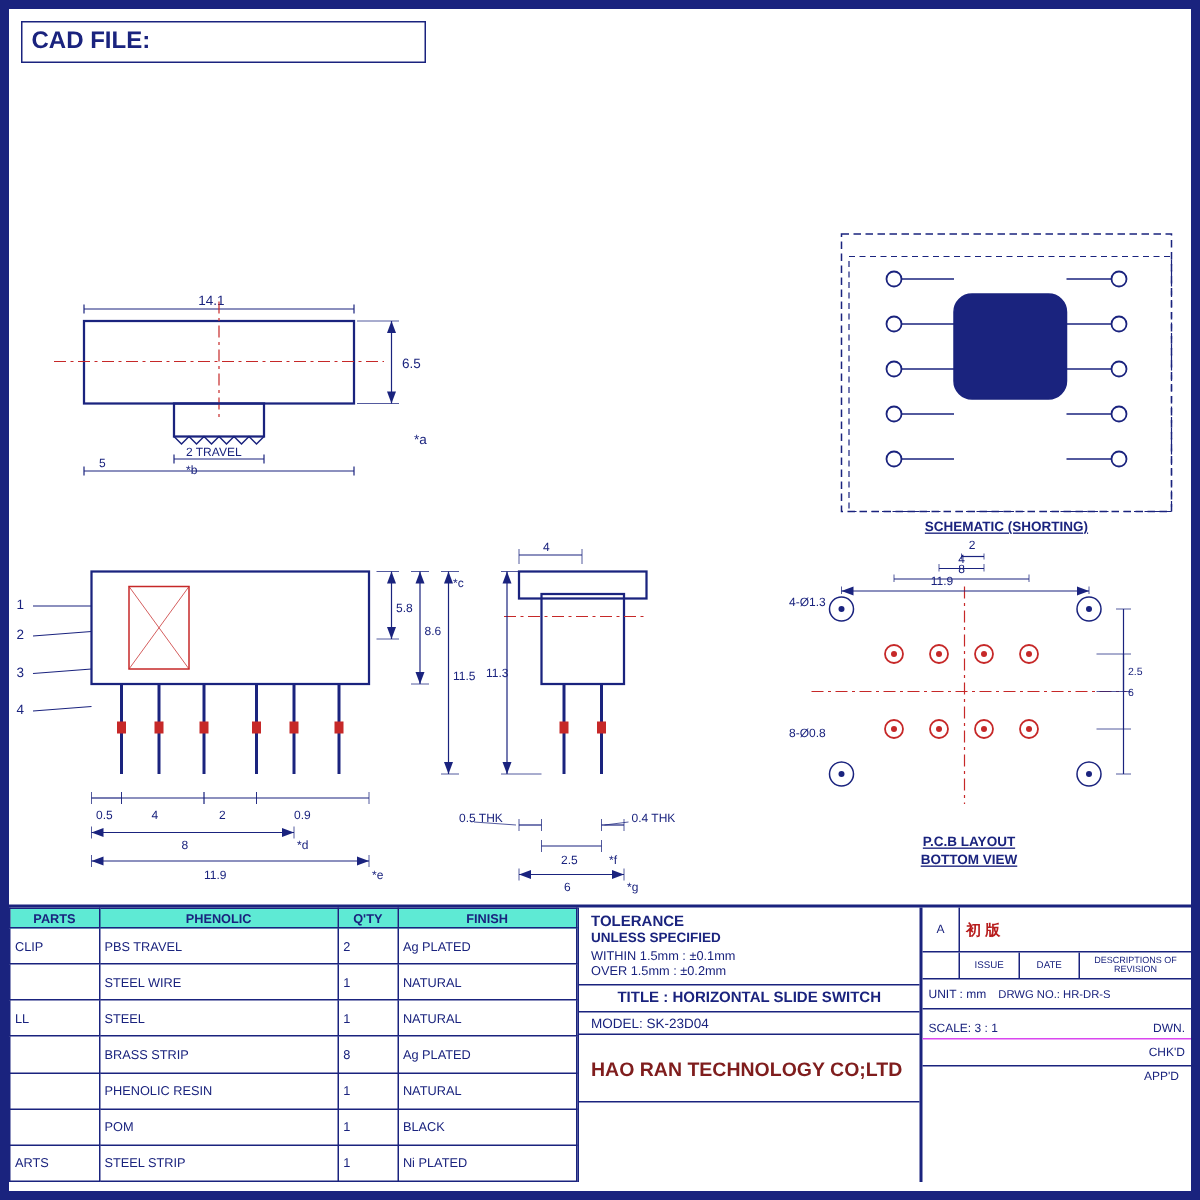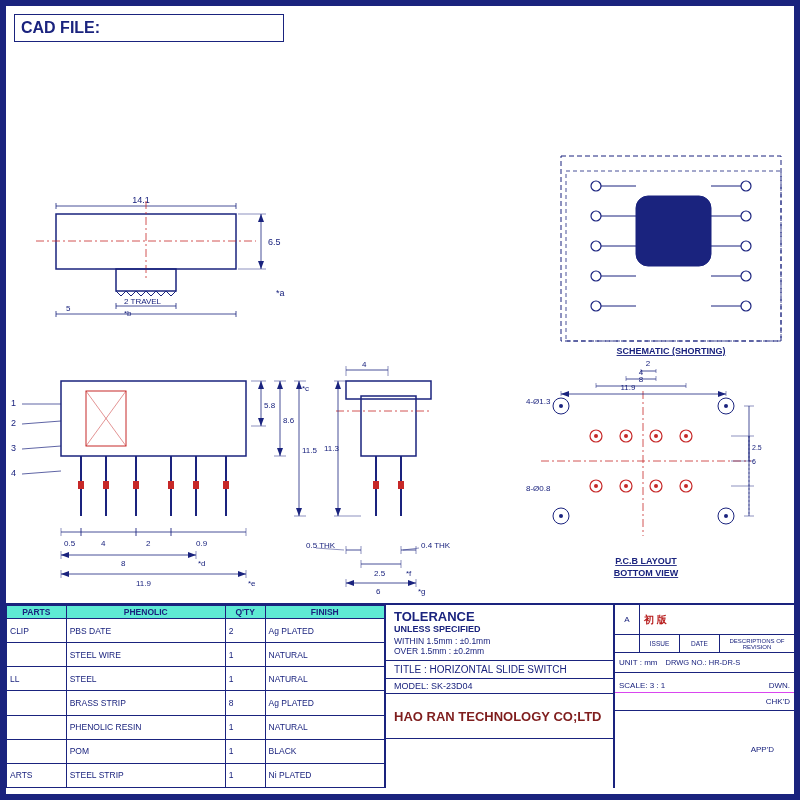--- a/index.html
+++ b/index.html
@@ -476,21 +476,21 @@
               <tr>
                 <th style="width:45px">PARTS</th>
                 <th style="width:120px">PHENOLIC</th>
                 <th style="width:30px">Q'TY</th>
                 <th style="width:90px">FINISH</th>
               </tr>
             </thead>
             <tbody>
               <tr>
                 <td>CLIP</td>
-                <td>PBS DATE</td>
+                <td>PBS TRAVEL</td>
                 <td>2</td>
                 <td>Ag PLATED</td>
               </tr>
               <tr>
                 <td></td>
                 <td>STEEL WIRE</td>
                 <td>1</td>
                 <td>NATURAL</td>
               </tr>
               <tr>
@@ -525,27 +525,27 @@
               </tr>
             </tbody>
           </table>
         </div>
 
         <div class="table-right" style="position:relative; flex:1;">
 
           <div style="display:flex; height:100%; position:relative;">
             <div style="flex:1; border-right: 1px solid #1a237e;">
               <div class="tolerance-section">
-                <div style="font-weight:bold; font-size:13px; color:#1a237e; font-family:Arial;">TOLERANCE</div>
+                <div style="font-weight:bold; font-size:10px; color:#1a237e; font-family:Arial;">TOLERANCE</div>
                 <div style="font-weight:bold; font-size:9px; color:#1a237e; font-family:Arial;">UNLESS SPECIFIED</div>
                 <div style="font-size:8.5px; color:#1a237e; font-family:Arial; margin-top:2px;">WITHIN 1.5mm : ±0.1mm</div>
                 <div style="font-size:8.5px; color:#1a237e; font-family:Arial;">OVER   1.5mm : ±0.2mm</div>
               </div>
               <div class="title-section">
-                <div style="font-size:10px; font-weight:normal; color:#1a237e; font-family:Arial;">TITLE :  HORIZONTAL SLIDE SWITCH</div>
+                <div style="font-size:10px; font-weight:bold; color:#1a237e; font-family:Arial;text-align:center;">TITLE :  HORIZONTAL SLIDE SWITCH</div>
               </div>
               <div class="model-section">
                 <div style="font-size:9px; color:#1a237e; font-family:Arial;">MODEL:  SK-23D04</div>
               </div>
               <div class="company-section">
                 <span style="font-size:13px; font-weight:bold; color:#7f1d1d; font-family:Arial;">HAO RAN TECHNOLOGY CO;LTD</span>
               </div>
             </div>
 
             <div style="width:180px; border-left: 1px solid #1a237e; display:flex; flex-direction:column;">
@@ -571,21 +571,21 @@
 
               <div style="display:flex; border-bottom:1px solid #d946ef; min-height:20px; align-items:flex-end; padding:2px 4px; gap:8px;">
                 <span style="font-size:8px; color:#1a237e; font-family:Arial;">SCALE: 3 : 1</span>
                 <span style="font-size:8px; color:#1a237e; font-family:Arial; margin-left:auto;">DWN.</span>
               </div>
 
               <div style="display:flex; border-bottom:1px solid #1a237e; min-height:18px; align-items:center; padding:2px 4px; justify-content:flex-end;">
                 <span style="font-size:8px; color:#1a237e; font-family:Arial;">CHK'D</span>
               </div>
 
-              <div style="display:flex; min-height:18px; align-items:center; padding:2px 20px; justify-content:flex-end; flex:1;">
+              <div style="display:flex; min-height:18px; align-items:flex-start; padding:2px 8px; justify-content:flex-end; flex:1;">
                 <span style="font-size:8px; color:#1a237e; font-family:Arial;">APP'D</span>
               </div>
             </div>
           </div>
         </div>
       </div>
     </div>
 
   </div>
 </div>

